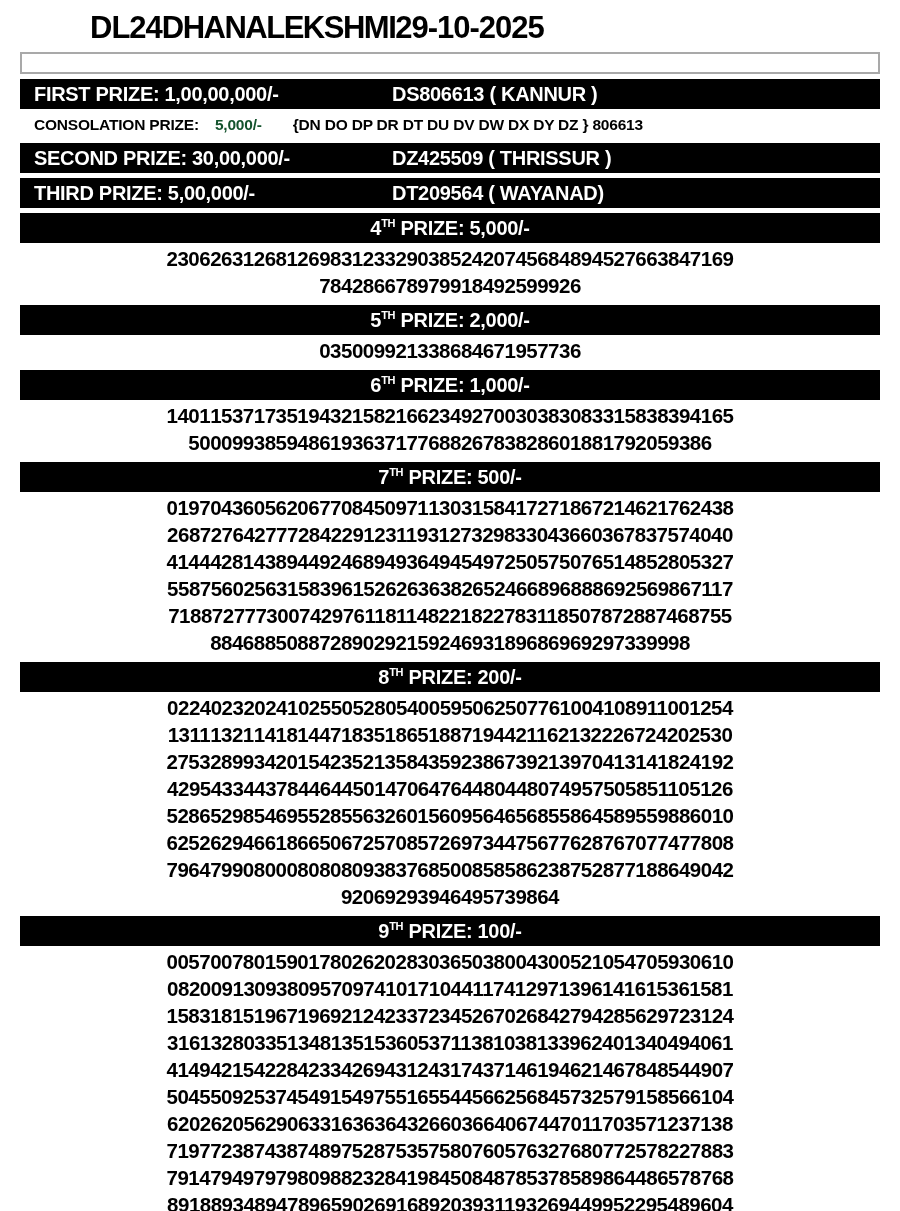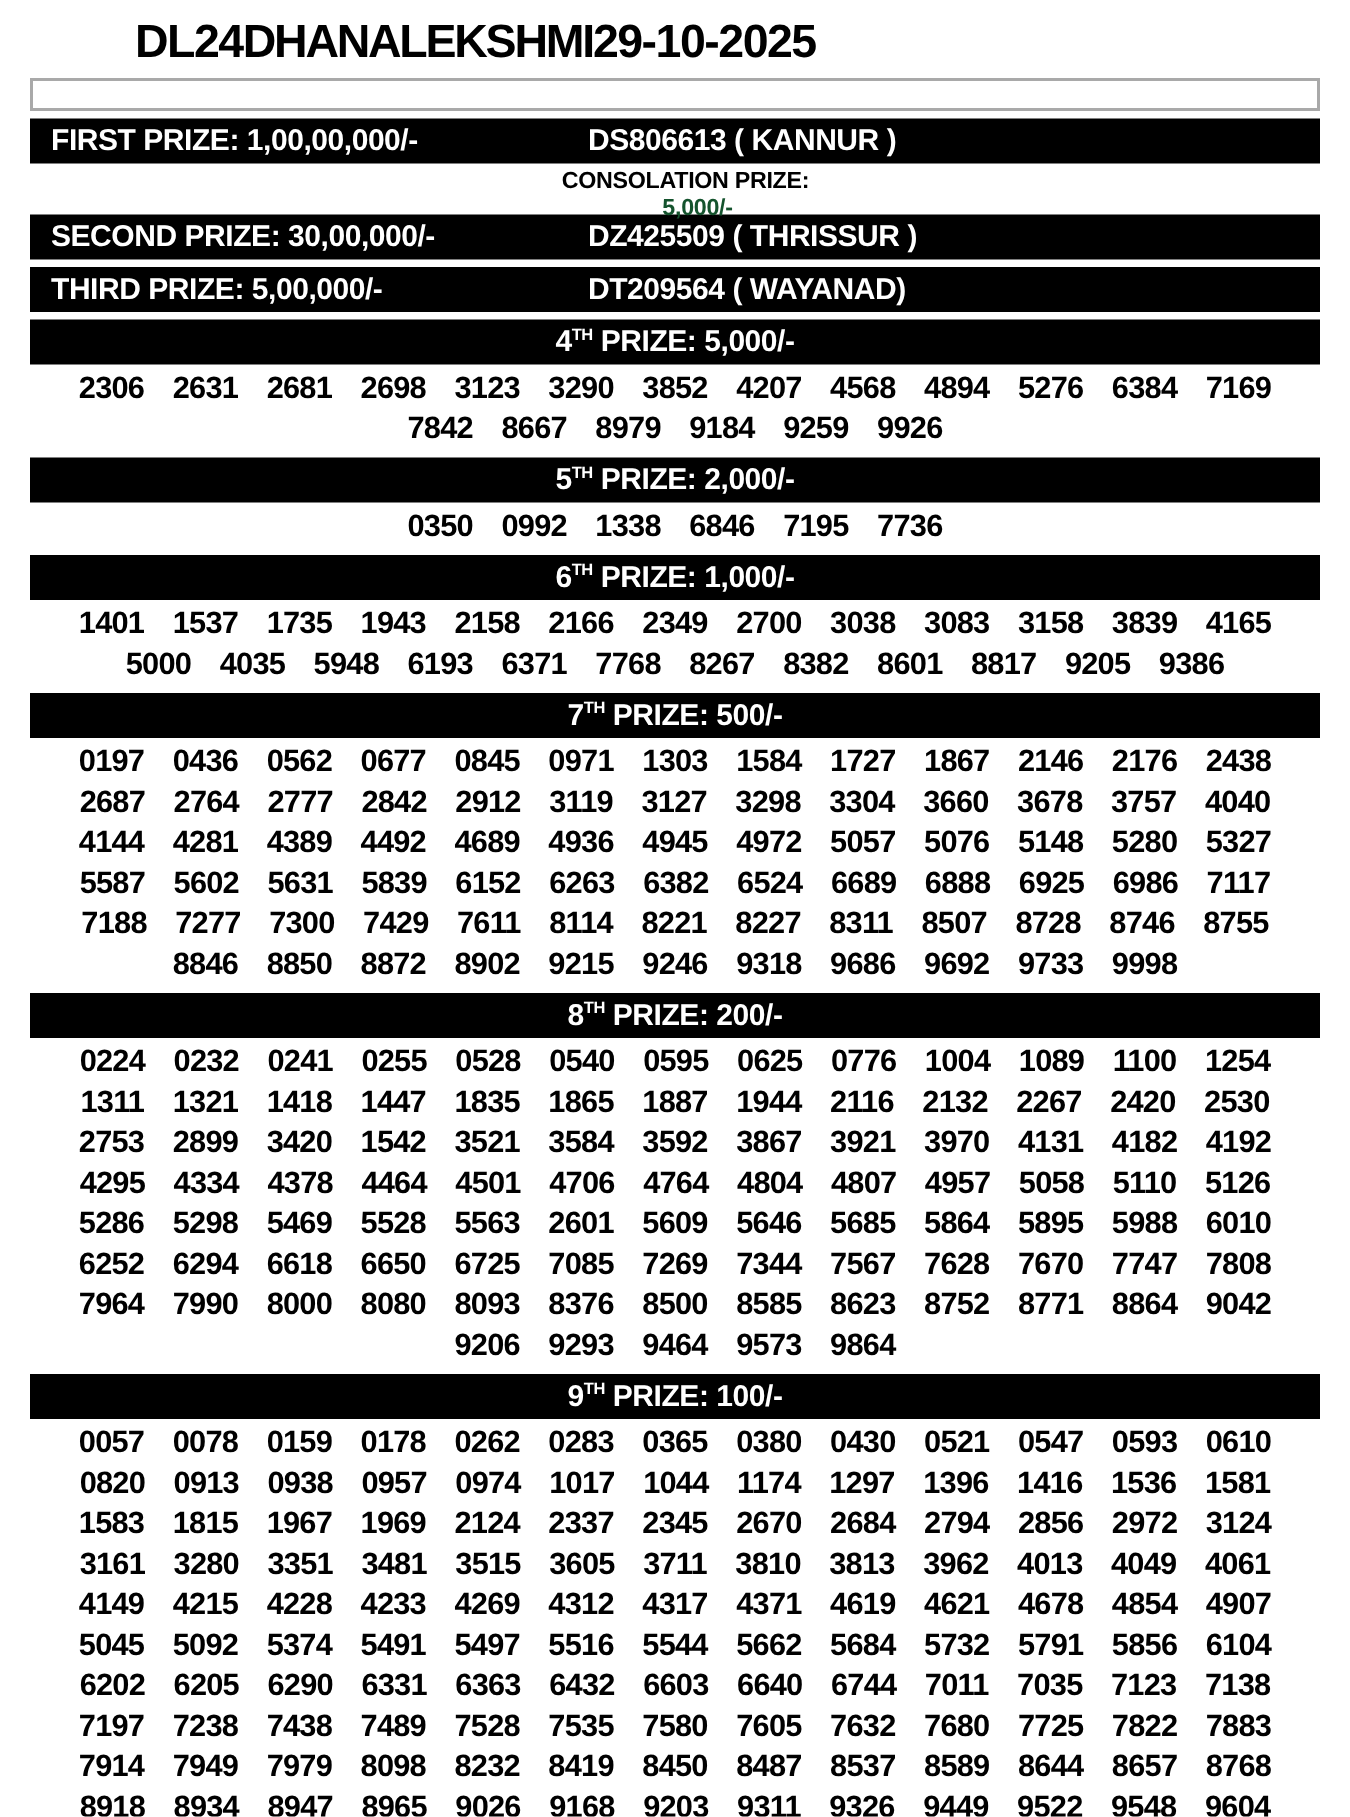--- a/index.html
+++ b/index.html
@@ -45,31 +45,29 @@
     flex: 0 0 auto;
   }
   .consolation {
     margin: 3px 20px 0 20px;
     height: 26px;
     display: flex;
     align-items: center;
     padding-left: 14px;
     font-size: 15.5px;
     letter-spacing: -0.2px;
-    flex-direction: column;
   }
   .consolation .amount { color: #14532d; margin-left: 16px; }
   .consolation .series { margin-left: 31px; }
   .section-bar { justify-content: center; }
   .section-bar sup { font-size: 11px; line-height: 1; }
   .rows { padding: 2px 0 1px 0; }
   .num-row {
     display: flex;
     justify-content: center;
-    gap: 19px;
     font-size: 20.5px;
     line-height: 27px;
     letter-spacing: -0.5px;
   }
 </style>
 </head>
 <body>
 
 <div class="header">
   <span class="code">DL24</span>
@@ -157,21 +155,21 @@
       <span class="num">2349</span>
       <span class="num">2700</span>
       <span class="num">3038</span>
       <span class="num">3083</span>
       <span class="num">3158</span>
       <span class="num">3839</span>
       <span class="num">4165</span>
     </div>
     <div class="num-row">
       <span class="num">5000</span>
-      <span class="num">4035</span>
+      <span class="num">9938</span>
       <span class="num">5948</span>
       <span class="num">6193</span>
       <span class="num">6371</span>
       <span class="num">7768</span>
       <span class="num">8267</span>
       <span class="num">8382</span>
       <span class="num">8601</span>
       <span class="num">8817</span>
       <span class="num">9205</span>
       <span class="num">9386</span>

